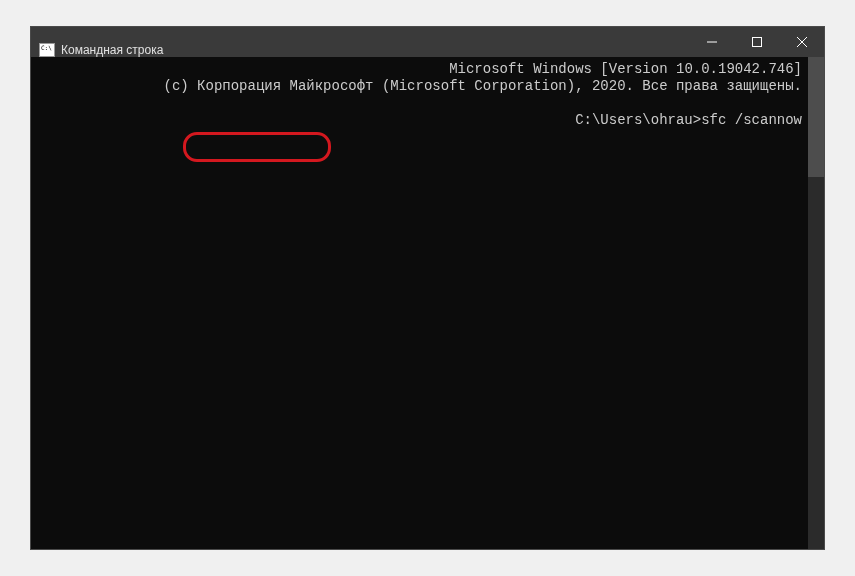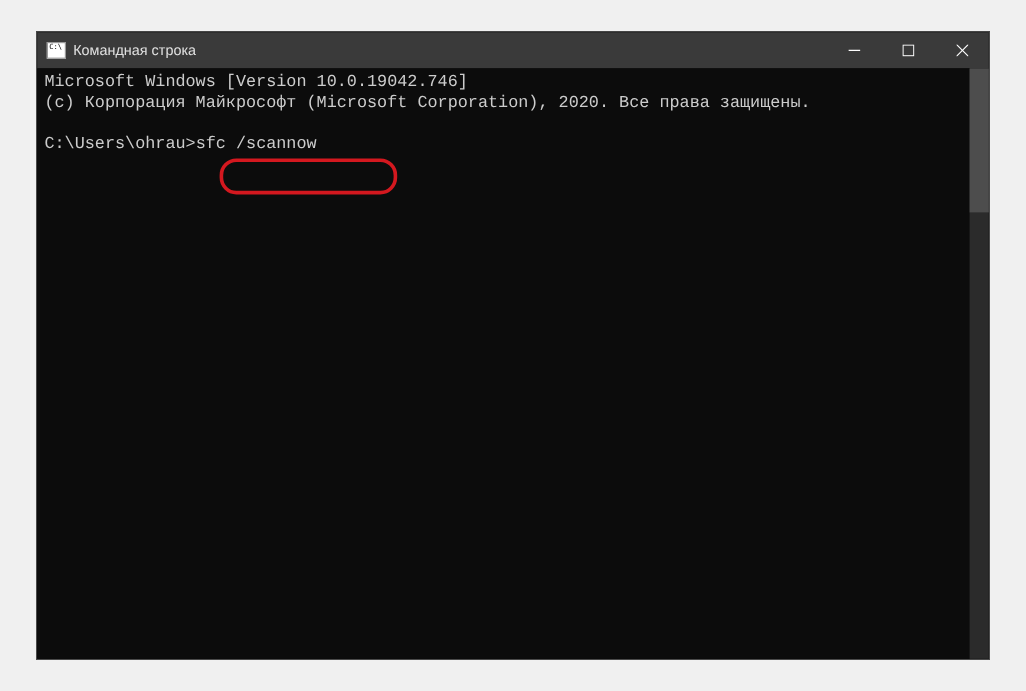--- a/index.html
+++ b/index.html
@@ -18,21 +18,21 @@
       height: 524px;
       background: #000;
       border: 1px solid #4a4a4a;
       display: flex;
       flex-direction: column;
     }
     .titlebar {
       height: 30px;
       background: #3a3a3a;
       display: flex;
-      align-items: center;
+      align-items: flex-end;
       color: #e0e0e0;
       font-family: 'Segoe UI', Tahoma, sans-serif;
       font-size: 12px;
       user-select: none;
     }
     .titlebar-icon {
       width: 16px;
       height: 14px;
       margin-left: 8px;
       margin-right: 6px;
@@ -72,20 +72,21 @@
       background: #0c0c0c;
     }
     .terminal-content {
       flex: 1;
       padding: 4px 6px;
       color: #cccccc;
       font-size: 14px;
       line-height: 17px;
       white-space: pre;
       font-family: Consolas, 'Courier New', monospace;
+      text-align: right;
     }
     .scrollbar {
       width: 16px;
       background: #2b2b2b;
       position: relative;
     }
     .scroll-thumb {
       position: absolute;
       top: 0;
       left: 0;

